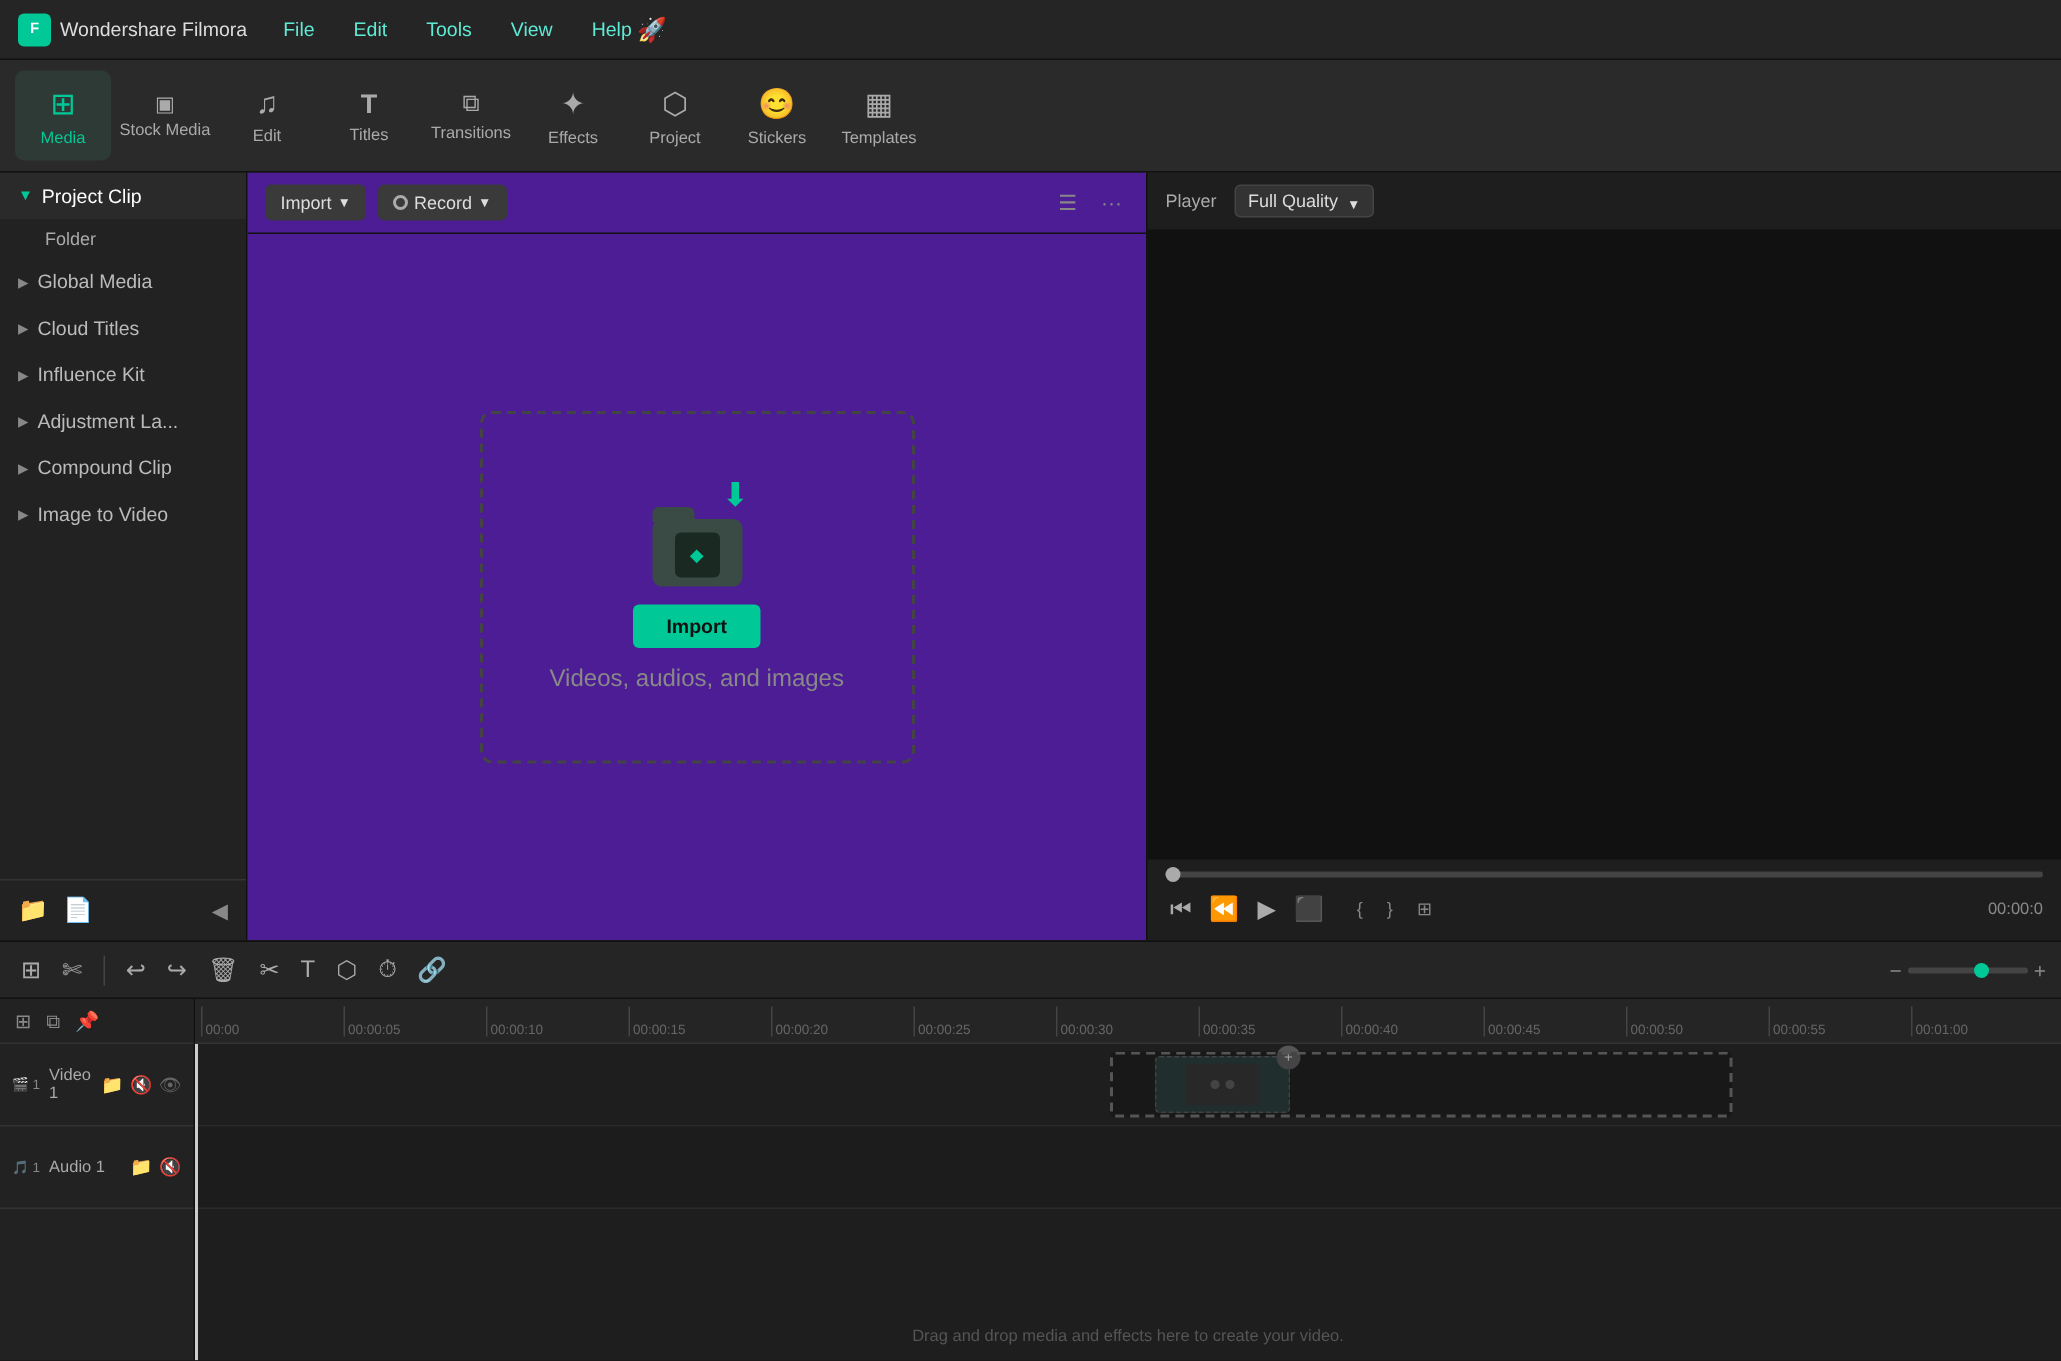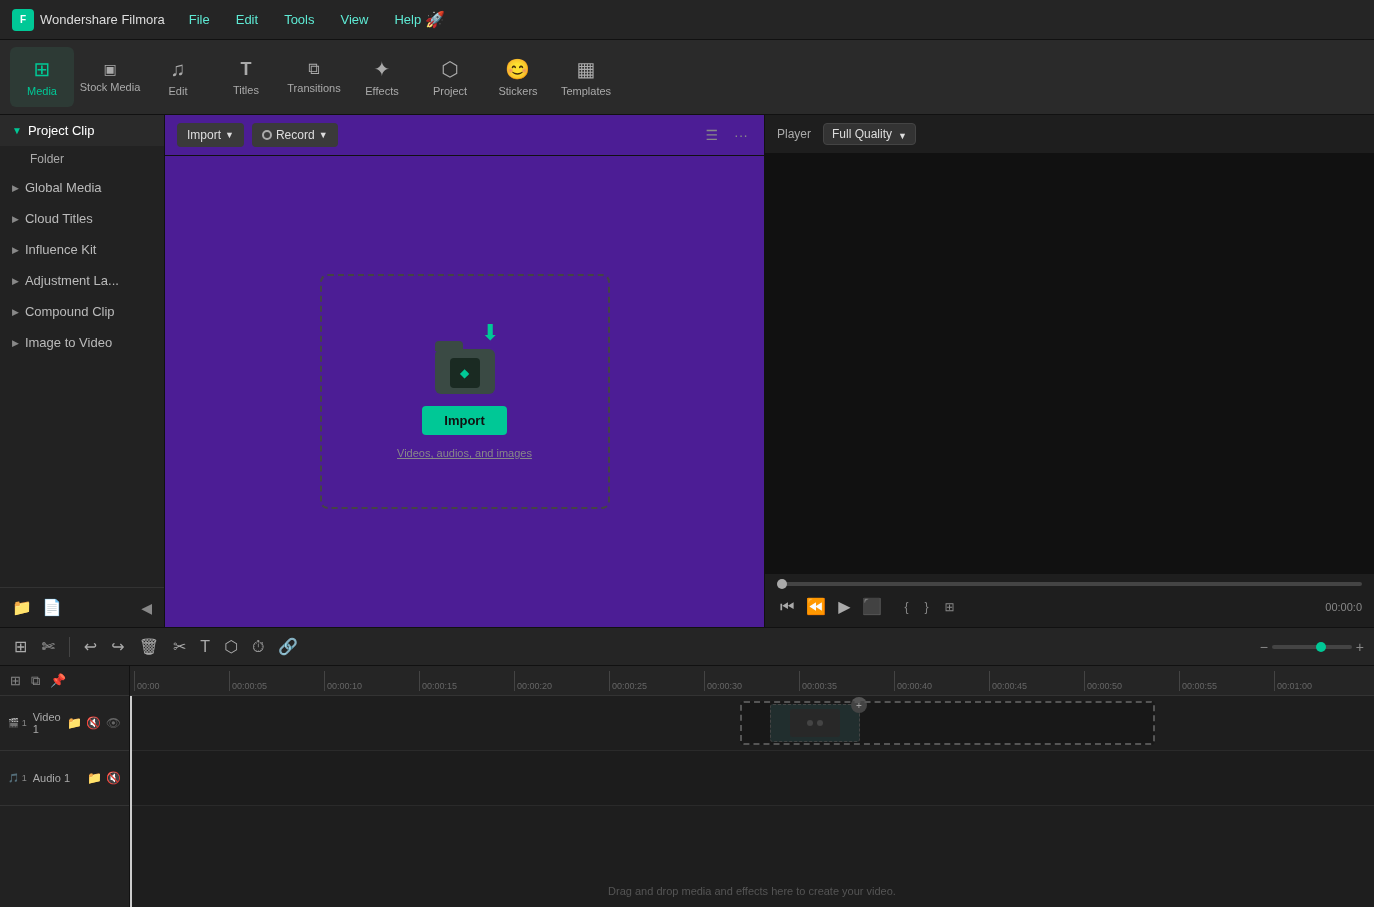--- a/index.html
+++ b/index.html
@@ -303,22 +303,21 @@
       border: none;
       color: #111;
       padding: 7px 22px;
       border-radius: 4px;
       cursor: pointer;
       font-size: 13px;
       font-weight: 600;
     }
     .dropzone-hint {
       color: #888;
-      font-size: 11px;
-      text-decoration: underline;
+      font-size: 16px;
     }
 
     
     .player-panel {
       width: 610px;
       background: #1e1e1e;
       display: flex;
       flex-direction: column;
       flex-shrink: 0;
       border-left: 1px solid #111;

